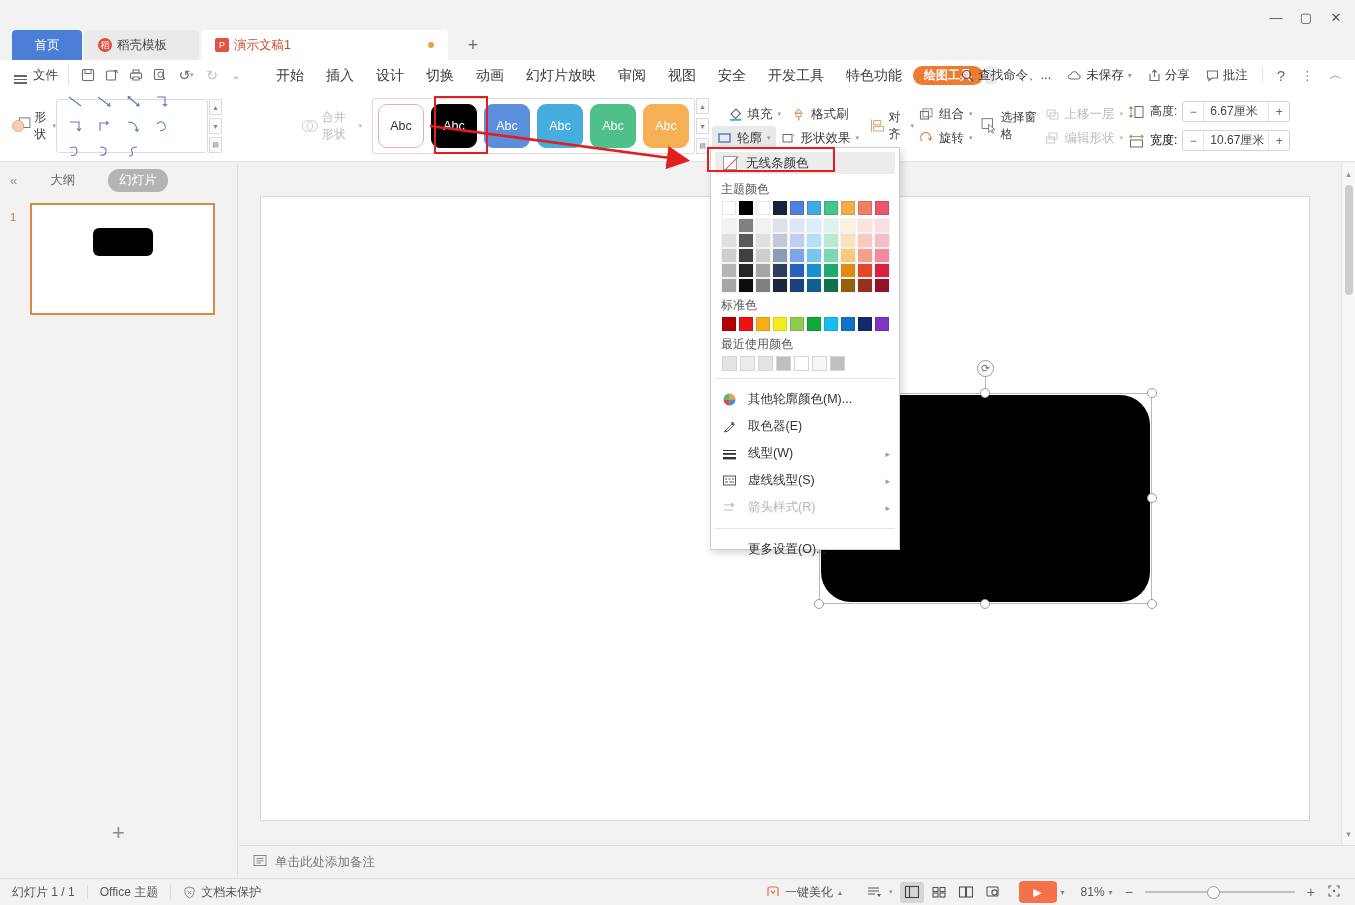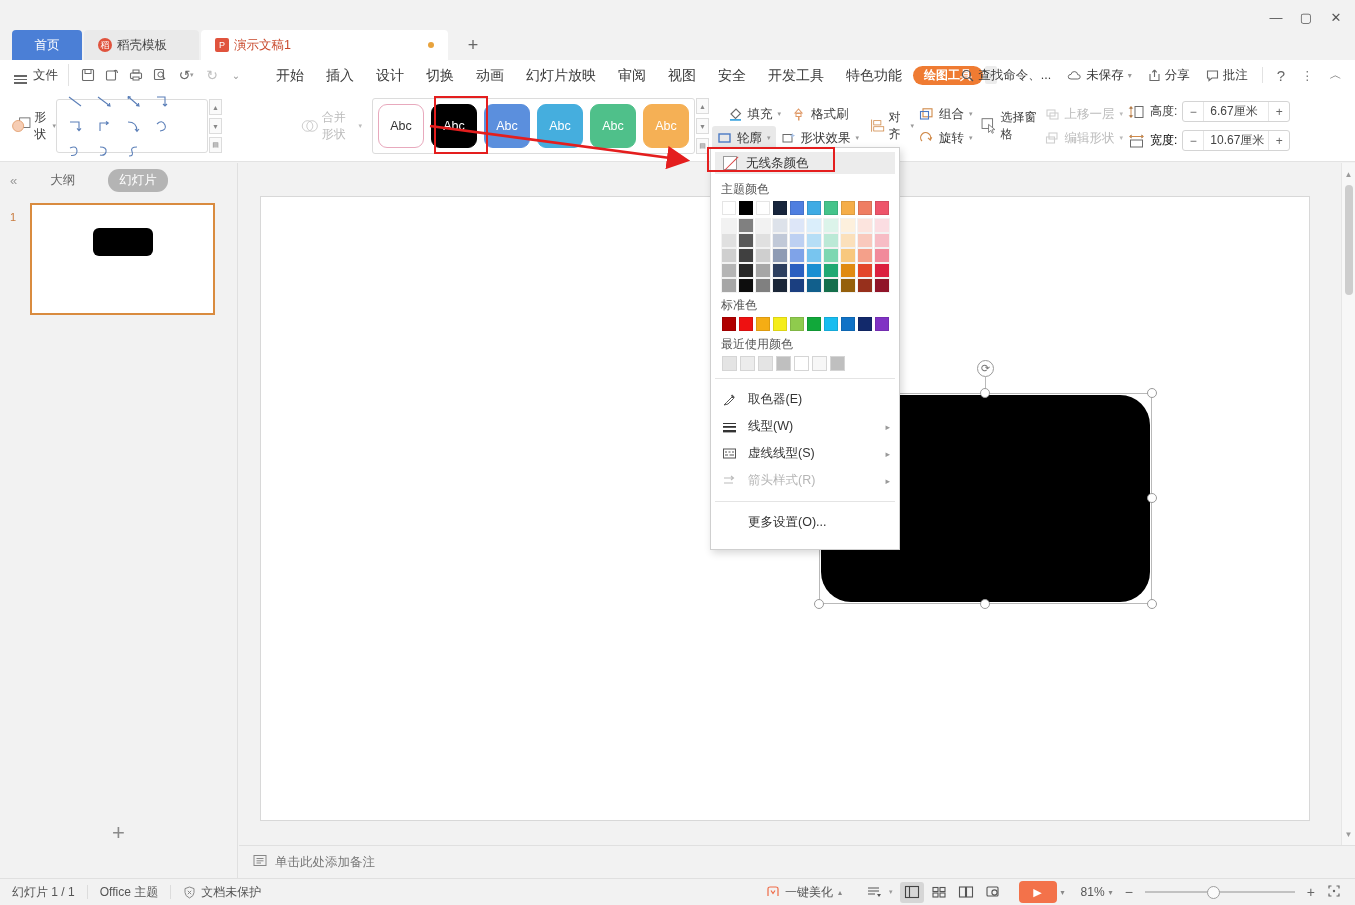--- a/index.html
+++ b/index.html
@@ -770,20 +770,32 @@
         <div class="sw" style="background: rgb(236, 236, 236); border: 1px solid rgb(213, 213, 213);"></div>
         <div class="sw" style="background: rgb(228, 228, 228); border: 1px solid rgb(213, 213, 213);"></div>
         <div class="sw" style="background: rgb(191, 191, 191); border: 1px solid rgb(213, 213, 213);"></div>
         <div class="sw" style="background: rgb(255, 255, 255); border: 1px solid rgb(213, 213, 213);"></div>
         <div class="sw" style="background: rgb(247, 247, 247); border: 1px solid rgb(213, 213, 213);"></div>
         <div class="sw" style="background: rgb(191, 191, 191); border: 1px solid rgb(213, 213, 213);"></div>
       </div>
 
     <div class="mdiv"></div>
 
+    <div class="mrow">
+      <span class="micon">
+        <svg width="15" height="15" viewBox="0 0 15 15">
+            <circle cx="7.5" cy="7.5" r="6" fill="#dcdcdc"></circle>
+            <path d="M7.5 1.5 A6 6 0 0 1 13.5 7.5 L7.5 7.5 Z" fill="#f0a33c"></path>
+            <path d="M7.5 7.5 L13.5 7.5 A6 6 0 0 1 7.5 13.5 Z" fill="#4a8ed8"></path>
+            <path d="M7.5 7.5 L7.5 13.5 A6 6 0 0 1 1.5 7.5 Z" fill="#d44a4a"></path>
+            <path d="M7.5 7.5 L1.5 7.5 A6 6 0 0 1 7.5 1.5 Z" fill="#59b66f"></path>
+          </svg>
+      </span>
+      <span>其他轮廓颜色(M)...</span>
+    </div>
 
     <div class="mrow">
       <span class="micon">
         <svg width="15" height="15" viewBox="0 0 15 15">
             <path d="M2 13 L4.5 10.5 L10 5 L11.5 6.5 L6 12 Z" fill="none" stroke="#555" stroke-width="1"></path>
             <path d="M9.5 3.2 L12.2 5.9" stroke="#555" stroke-width="1.8"></path>
           </svg>
       </span>
       <span>取色器(E)</span>
     </div>

